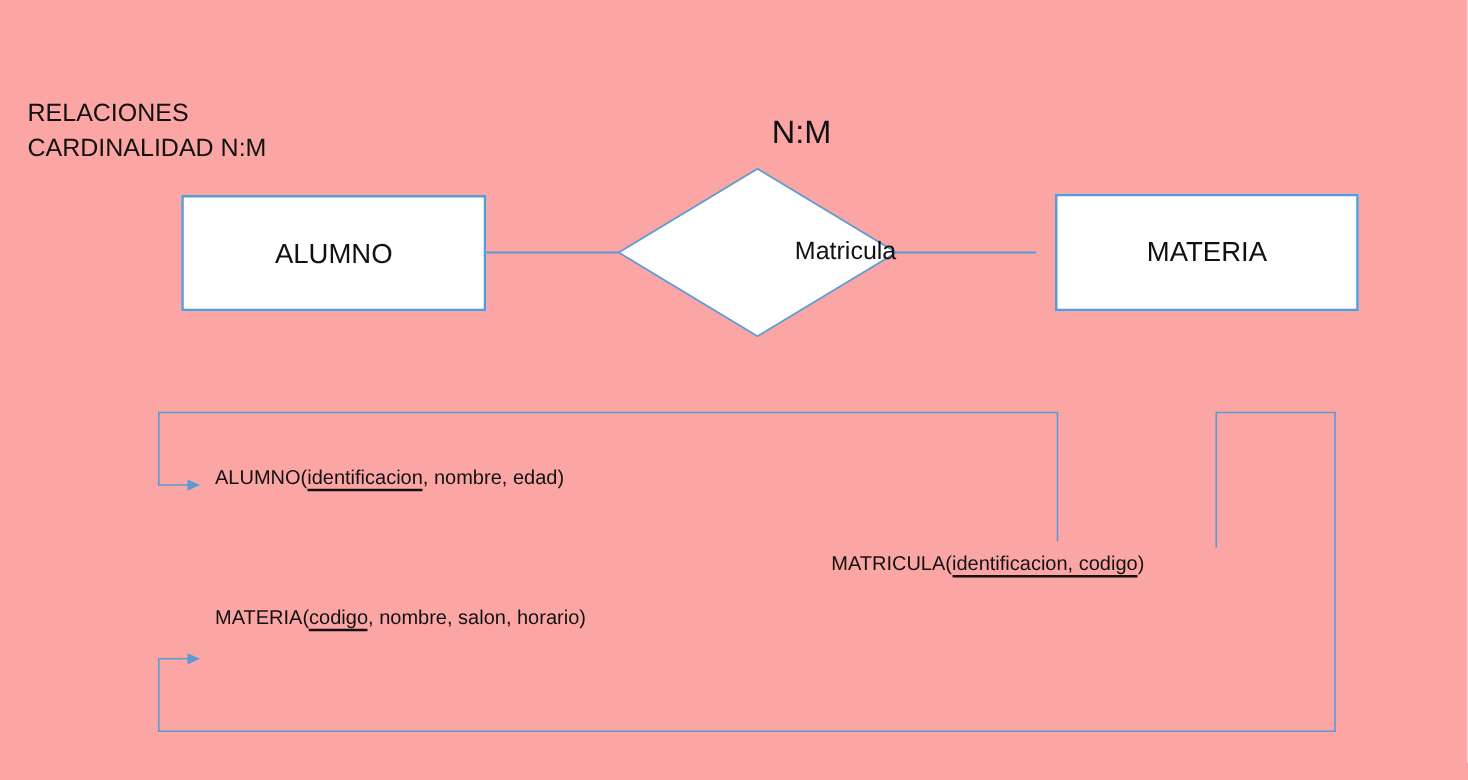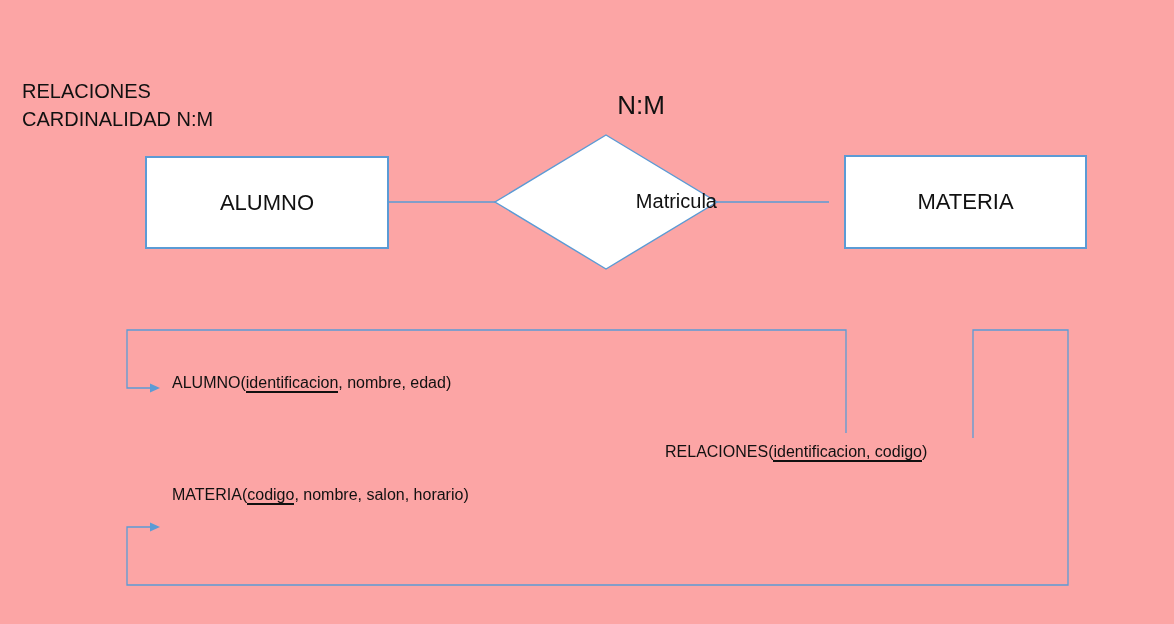--- a/index.html
+++ b/index.html
@@ -111,20 +111,20 @@
 
   <div id="entity-materia" class="entity-box">
     <span>MATERIA</span>
   </div>
 
   <div id="relation-alumno" class="relation-text">
     <span>ALUMNO(</span><span class="pk-underline">identificacion</span><span>, nombre, edad)</span>
   </div>
 
   <div id="relation-matricula" class="relation-text">
-    <span>RELACIONES(</span><span class="pk-underline">identificacion, codigo</span><span>)</span>
+    <span>MATRICULA(</span><span class="pk-underline">identificacion, codigo</span><span>)</span>
   </div>
 
   <div id="relation-materia" class="relation-text">
     <span>MATERIA(</span><span class="pk-underline">codigo</span><span>, nombre, salon, horario)</span>
   </div>
 
 </div>
 
 </body></html>

